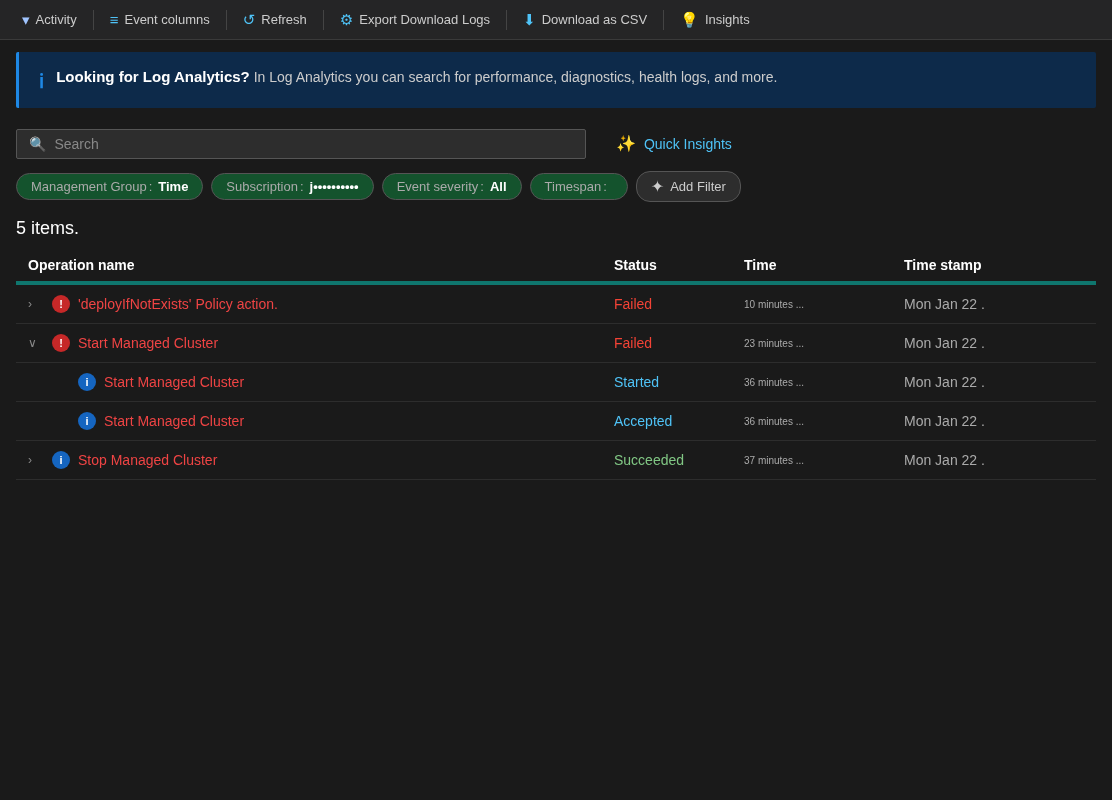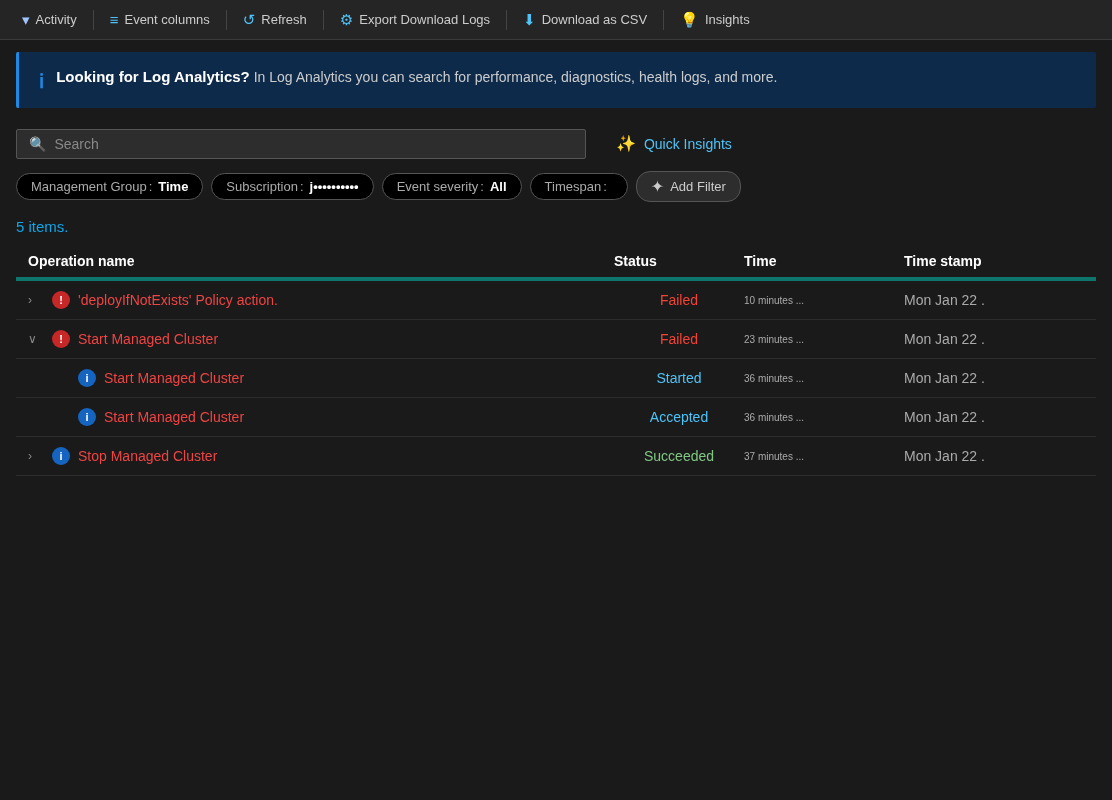--- a/index.html
+++ b/index.html
@@ -128,21 +128,21 @@
     .filter-row {
       display: flex;
       align-items: center;
       gap: 8px;
       padding: 0 16px 12px 16px;
       flex-wrap: wrap;
     }
     .filter-chip {
       display: flex;
       align-items: center;
-      background: #000000;
+      background: #14532d;
       border: 1px solid #555;
       border-radius: 14px;
       padding: 5px 14px;
       color: #cccccc;
       font-size: 13px;
       cursor: pointer;
       white-space: nowrap;
     }
     .filter-chip .filter-key {
       color: #aaaaaa;
@@ -169,22 +169,22 @@
       cursor: pointer;
     }
     .add-filter-icon {
       font-size: 16px;
       color: #cccccc;
     }
 
     
     .items-count {
       padding: 4px 16px 10px 16px;
-      color: #0ea5e9;
-      font-size: 15px;
+      color: #ffffff;
+      font-size: 18px;
     }
 
     
     .table-container {
       padding: 0 16px;
     }
     .table-header {
       display: grid;
       grid-template-columns: 1fr 130px 160px 180px;
       padding: 8px 12px;
@@ -232,21 +232,20 @@
     }
     .icon-info {
       background: #1565c0;
       color: #ffffff;
     }
     .row-op-name {
       color: #ef4444;
     }
     .row-status {
       font-size: 14px;
-      text-align: center;
     }
     .status-failed { color: #f44336; }
     .status-started { color: #4fc3f7; }
     .status-accepted { color: #4fc3f7; }
     .status-succeeded { color: #81c784; }
     .row-time {
       color: #aaaaaa;
       font-size: 10px;
     }
     .row-timestamp {

